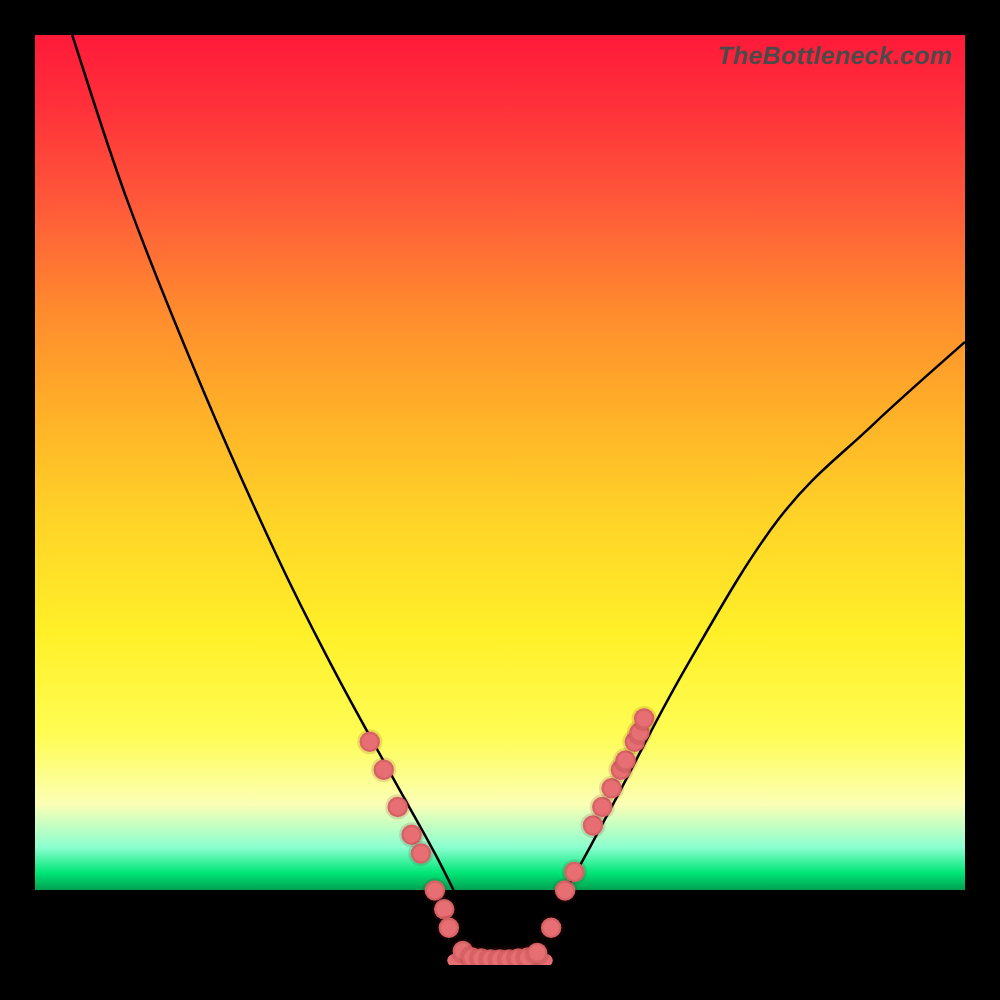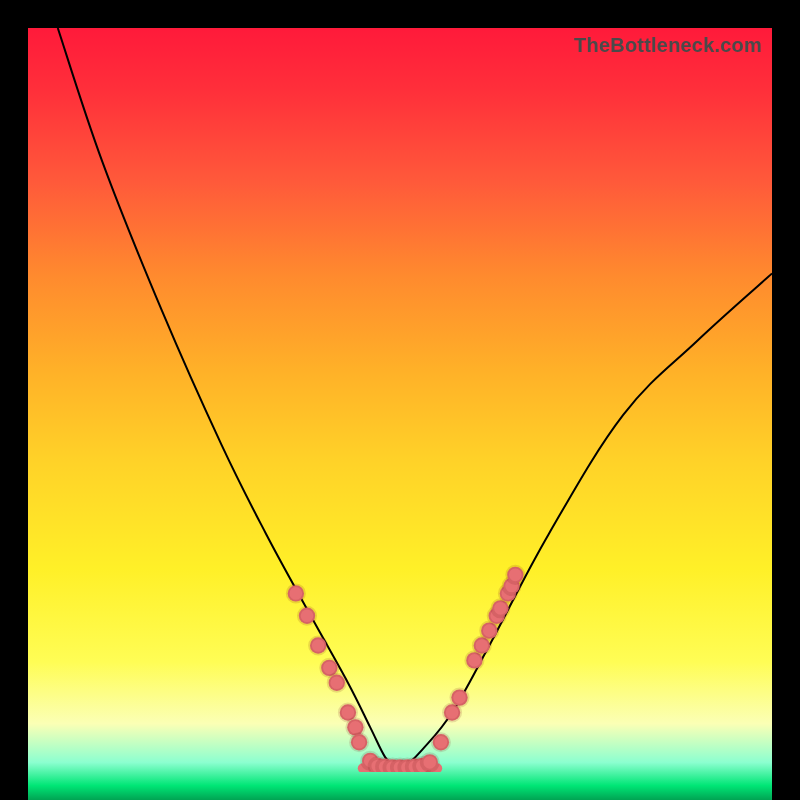--- a/index.html
+++ b/index.html
@@ -16,35 +16,36 @@
     top: 0;
     width: 800px;
     height: 800px;
     background: #000;
   }
   .plot {
     position: absolute;
     left: 28px;
     top: 28px;
     width: 744px;
-    height: 773px;
+    height: 684px;
     background: linear-gradient(to bottom,
       #ff1a3a 0%,
       #ff2f3a 8%,
       #ff5a3a 20%,
       #ff8a2e 32%,
       #ffb028 44%,
       #ffd228 56%,
       #fff028 70%,
       #fffd55 82%,
       #fbffb5 90%,
       #8cffd0 95%,
       #00e676 98%,
       #009f50 100%
     );
+    font-style: italic;
   }
   .watermark {
     position: absolute;
     top: 6px;
     right: 10px;
     font-family: Arial, Helvetica, sans-serif;
     font-size: 20px;
     font-weight: 600;
     color: #4a4a4a;
     letter-spacing: 0.2px;

